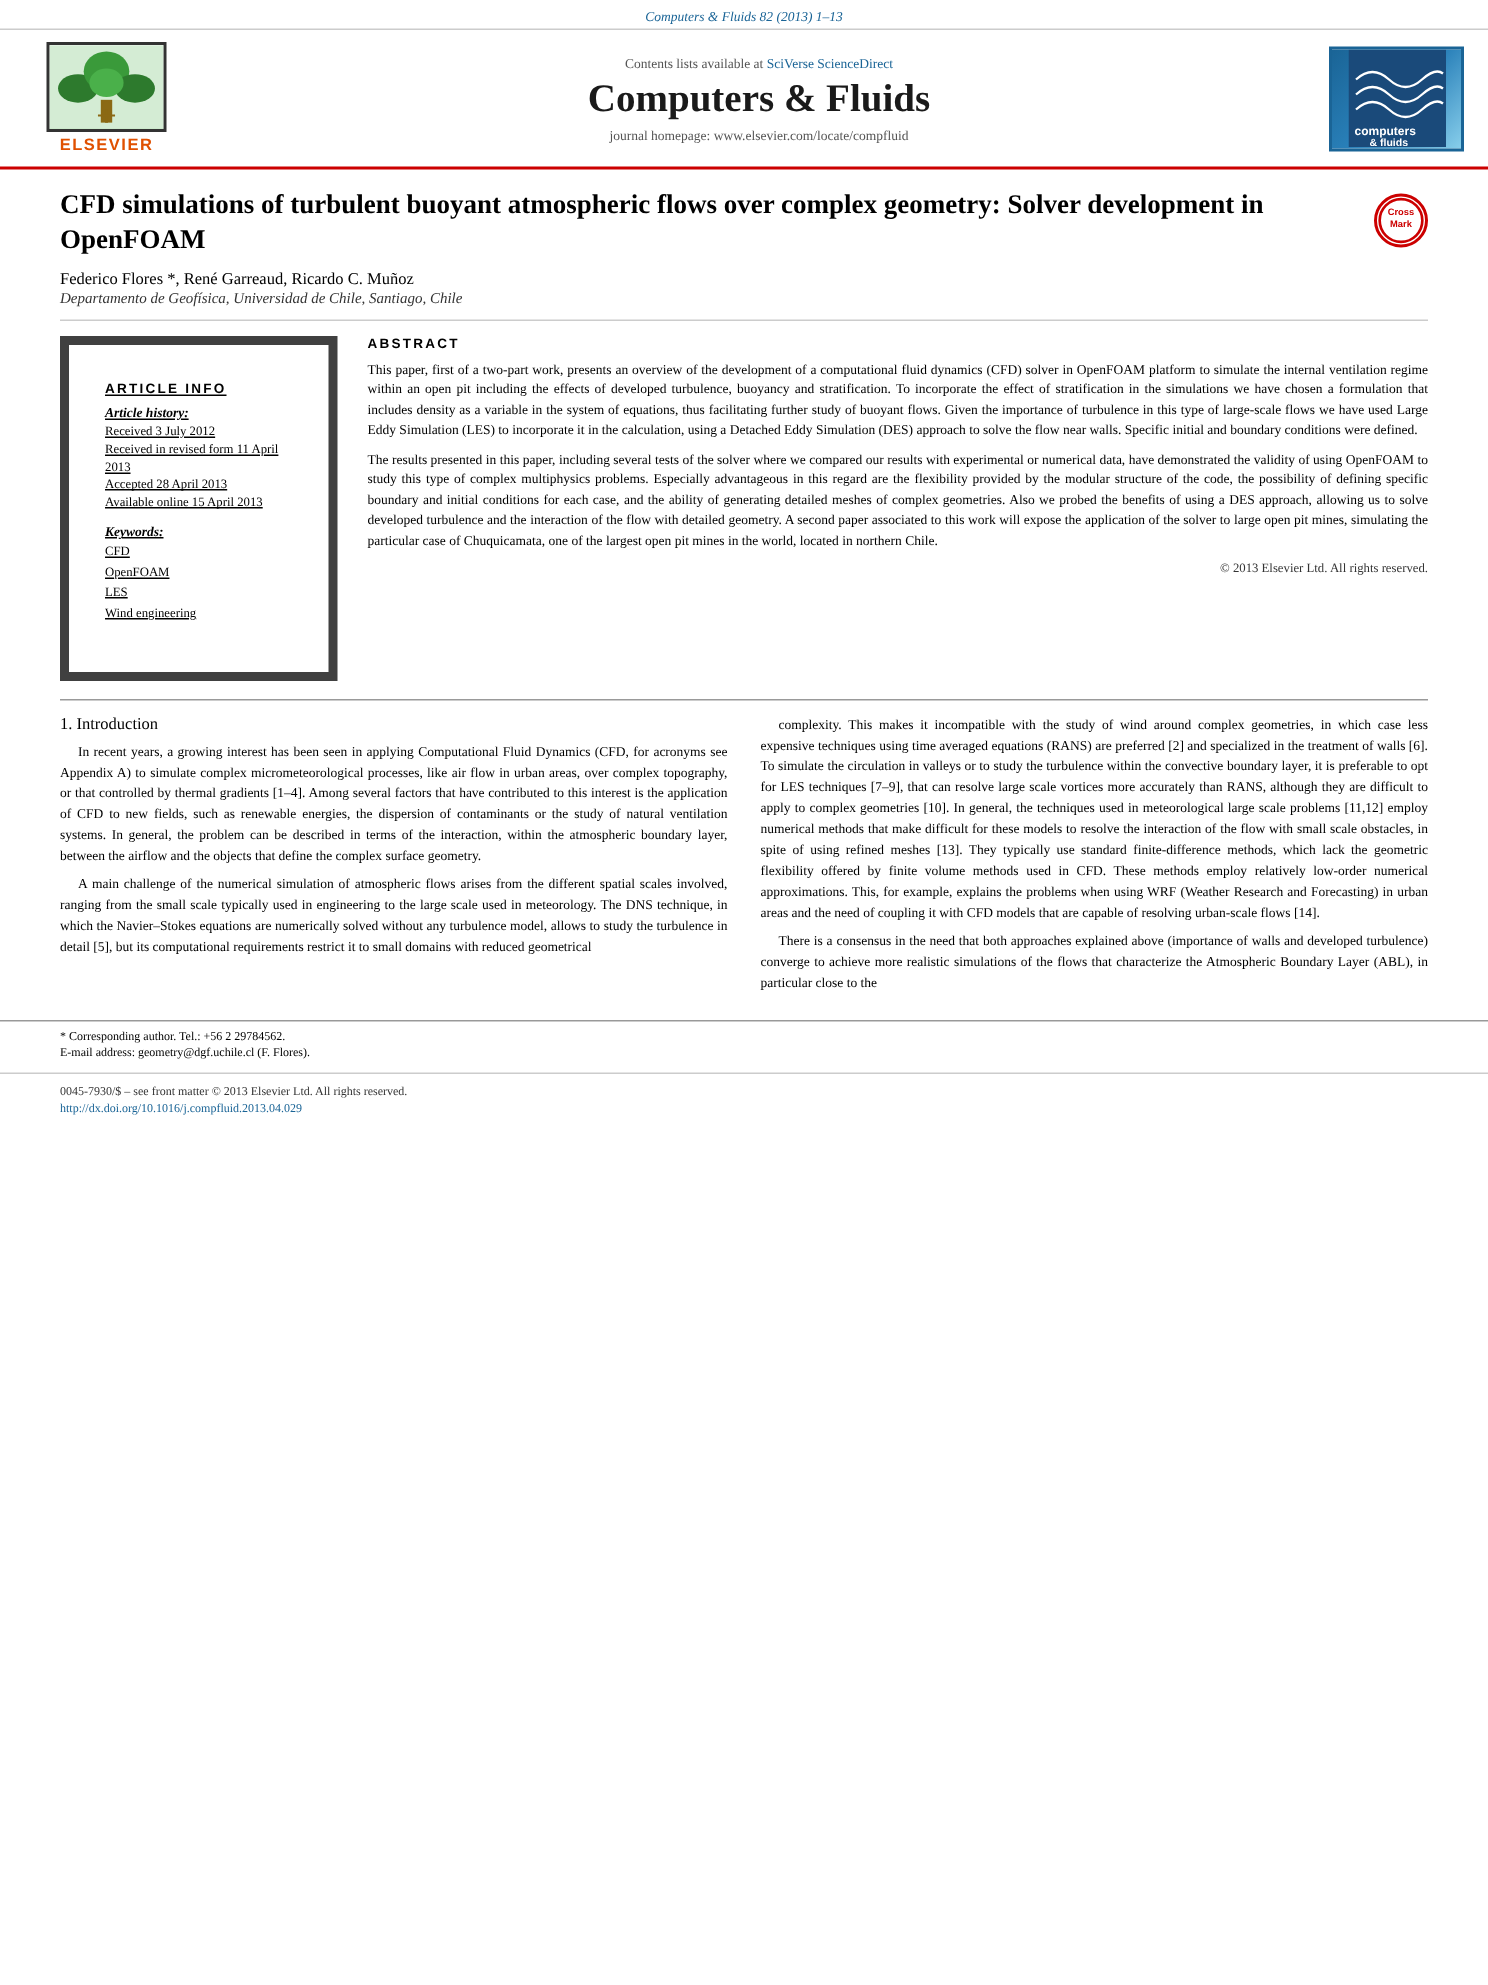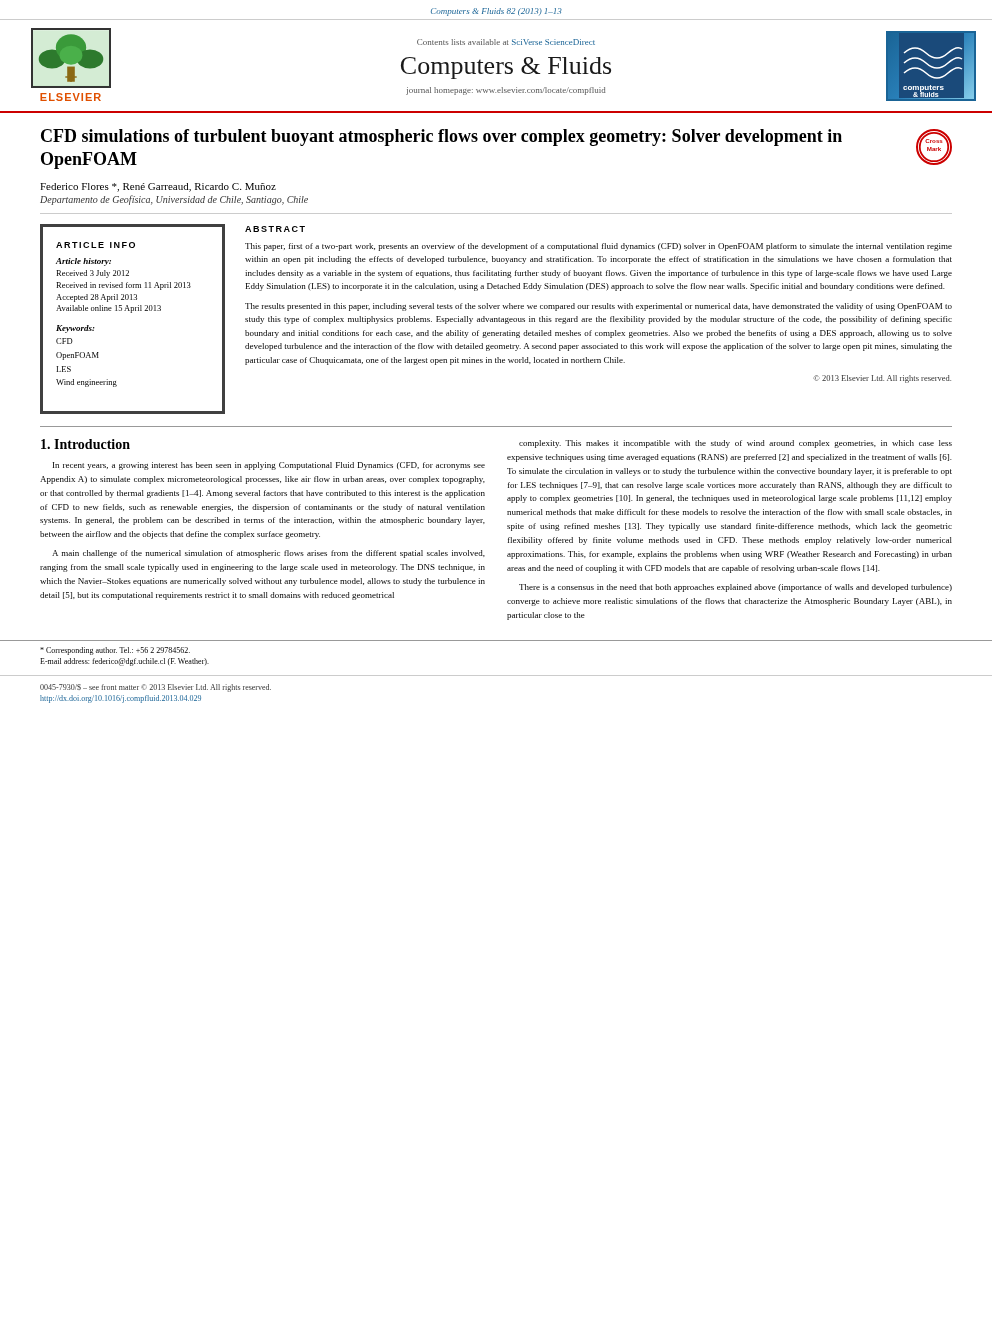--- a/index.html
+++ b/index.html
@@ -77,21 +77,21 @@
     .sciverse-line {
       font-size: 9px;
       color: #555;
       margin-bottom: 4px;
     }
     .sciverse-link {
       color: #1a6496;
     }
     .journal-title-header {
       font-size: 26px;
-      font-weight: normal;
+      font-weight: bold;
       color: #1a1a1a;
       font-family: 'Times New Roman', Times, serif;
       margin-bottom: 4px;
     }
     .journal-homepage {
       font-size: 9px;
       color: #555;
     }
     .header-right {
       width: 90px;
@@ -178,23 +178,24 @@
     .col-left {
       width: 185px;
       flex-shrink: 0;
     }
     .col-right {
       flex: 1;
     }
 
     
     .article-info-box {
-      border: 3px solid #404040;
-      padding: 13px;
+      border: 6px solid #404040;
+      padding: 24px;
       margin-bottom: 0;
+      text-decoration: underline;
     }
     .info-section-title {
       font-size: 9px;
       font-weight: bold;
       letter-spacing: 1.5px;
       text-transform: uppercase;
       color: #000;
       margin-bottom: 6px;
       font-family: Arial, sans-serif;
     }
@@ -255,22 +256,22 @@
 
     
     .body-two-col {
       display: flex;
       gap: 22px;
     }
     .body-col {
       flex: 1;
     }
     .section-heading {
-      font-size: 14px;
-      font-weight: bold;
+      font-size: 11px;
+      font-weight: normal;
       color: #000;
       margin-bottom: 6px;
     }
     .body-text {
       font-size: 9px;
       line-height: 1.55;
       color: #000;
       text-align: justify;
     }
     .body-text p {
@@ -438,21 +439,21 @@
           <p>complexity. This makes it incompatible with the study of wind around complex geometries, in which case less expensive techniques using time averaged equations (RANS) are preferred [2] and specialized in the treatment of walls [6]. To simulate the circulation in valleys or to study the turbulence within the convective boundary layer, it is preferable to opt for LES techniques [7–9], that can resolve large scale vortices more accurately <span>than</span> RANS, although they are difficult to apply to complex geometries [10]. In general, the techniques used in meteorological large scale problems [11,12] employ numerical methods that make difficult for these models to resolve the interaction of the flow with small scale obstacles, in spite of using refined meshes [13]. They typically use standard finite-difference methods, which lack the geometric flexibility offered by finite volume methods used in CFD. These methods employ relatively low-order numerical approximations. This, for example, explains the problems when using WRF (Weather Research and Forecasting) in urban areas and the need of coupling it with CFD models that are capable of resolving urban-scale flows [14].</p>
           <p>There is a consensus in the need that both approaches explained above (importance of walls and developed turbulence) converge to achieve more realistic simulations of the flows that characterize the Atmospheric Boundary Layer (ABL), in particular close to the</p>
         </div>
       </div>
     </div>
 
   </div>
 
   <div class="footnote-section">
     <div class="footnote-text">* Corresponding author. Tel.: +56 2 29784562.</div>
-    <div class="footnote-text">E-mail address: federico@dgf.uchile.cl (F. Weather).</div>
+    <div class="footnote-text">E-mail address: geometry@dgf.uchile.cl (F. Flores).</div>
   </div>
 
   <div class="article-footer">
     <div class="footer-note">0045-7930/$ – see front matter © 2013 Elsevier Ltd. All rights reserved.</div>
     <div class="footer-note">
       <span style="color:#1a6496;">http://dx.doi.org/10.1016/j.compfluid.2013.04.029</span>
     </div>
   </div>
 
 </div>

